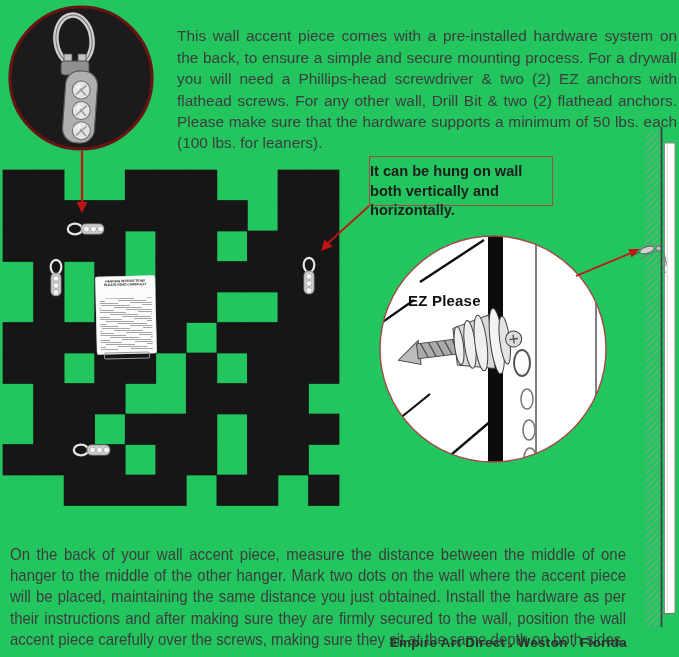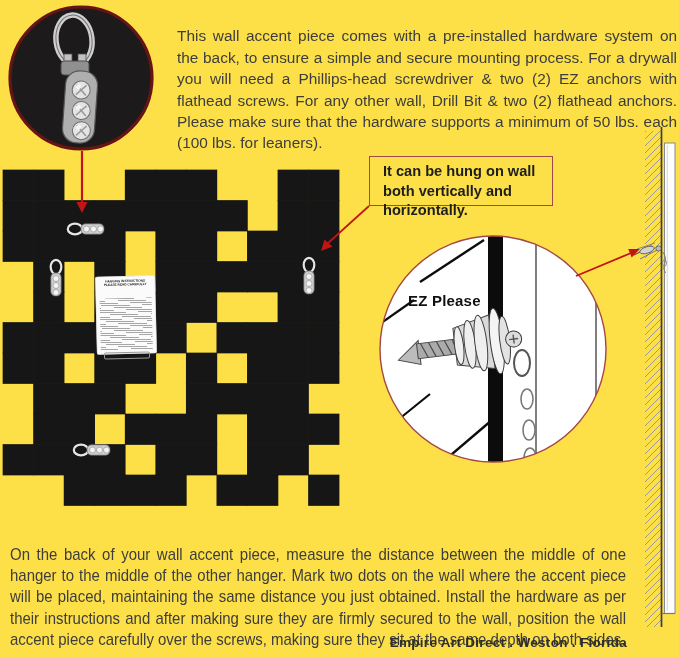--- a/index.html
+++ b/index.html
@@ -1,29 +1,29 @@
 <!DOCTYPE html>
 <html style="--art_black: #161616; --annotation_red: #c11414; --circle_border_red: #671414; --box_border_red: #a34848; --text_dark: #3d3d3d;"><head>
 <meta charset="utf-8">
 <style>
   html,body{margin:0;padding:0;background:#fff;}
   #canvas{
-    position:relative;width:679px;height:657px;background:#fde047;overflow:hidden;
+    position:relative;width:679px;height:657px;background:#22c55e;overflow:hidden;
     font-family:"Liberation Sans","DejaVu Sans",sans-serif;color:#3c3c3c;
   }
   #illustration{position:absolute;left:0;top:0;z-index:1;}
   .textblock{position:absolute;z-index:2;}
   #top-paragraph{
     left:177px;top:10px;width:500px;
     font-size:15.4px;line-height:21.4px;text-align:justify;color:#3d3d3d;
   }
   #callout-box{
     left:369px;top:156px;width:184px;height:50px;box-sizing:border-box;
     border:1.6px solid var(--box_border_red);
-    padding:5px 8px 0 13px;
+    padding:5px 8px 0 0;
     font-size:14.6px;line-height:19.5px;font-weight:bold;color:#1e1e1e;
   }
   #ez-label{
     left:408px;top:292px;font-size:15px;font-weight:bold;color:#101010;letter-spacing:.2px;
   }
   #hanging-label{
     left:96px;top:276px;width:60px;height:78px;background:#fbfbfb;
     transform:rotate(-1.4deg);border-radius:2px;box-shadow:0 0 0 .5px #cfcfcf inset;
   }
   #hanging-label .hdr{

